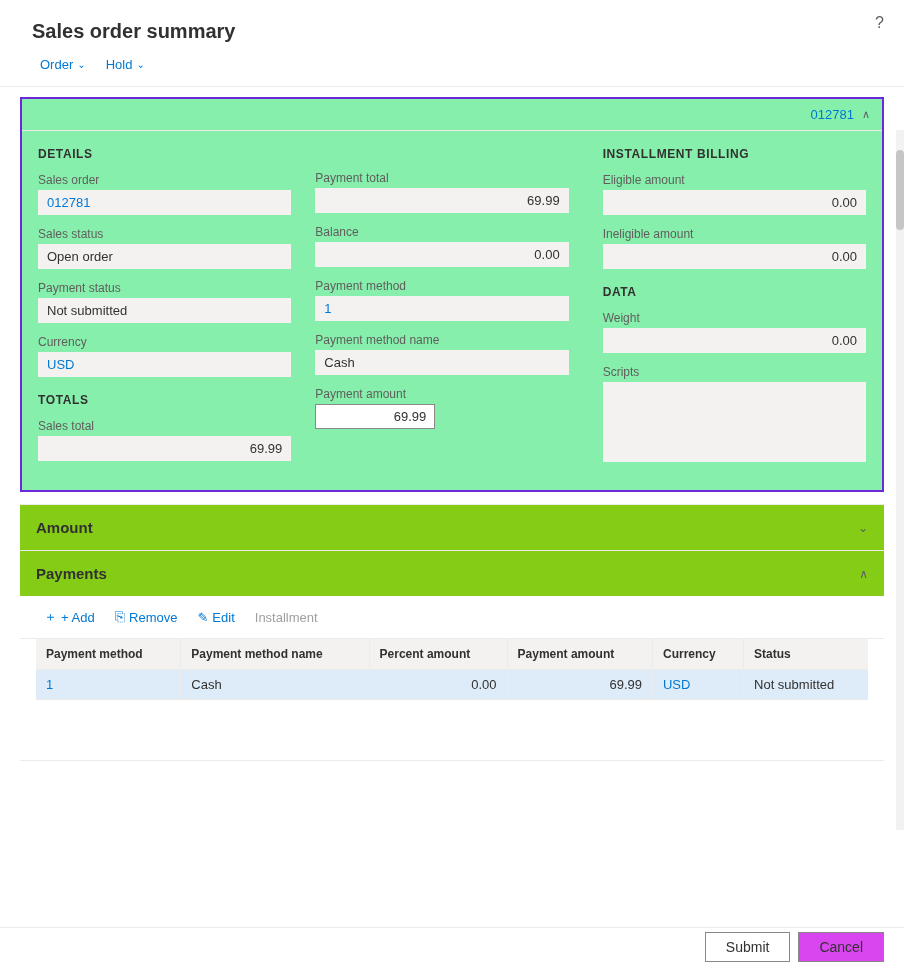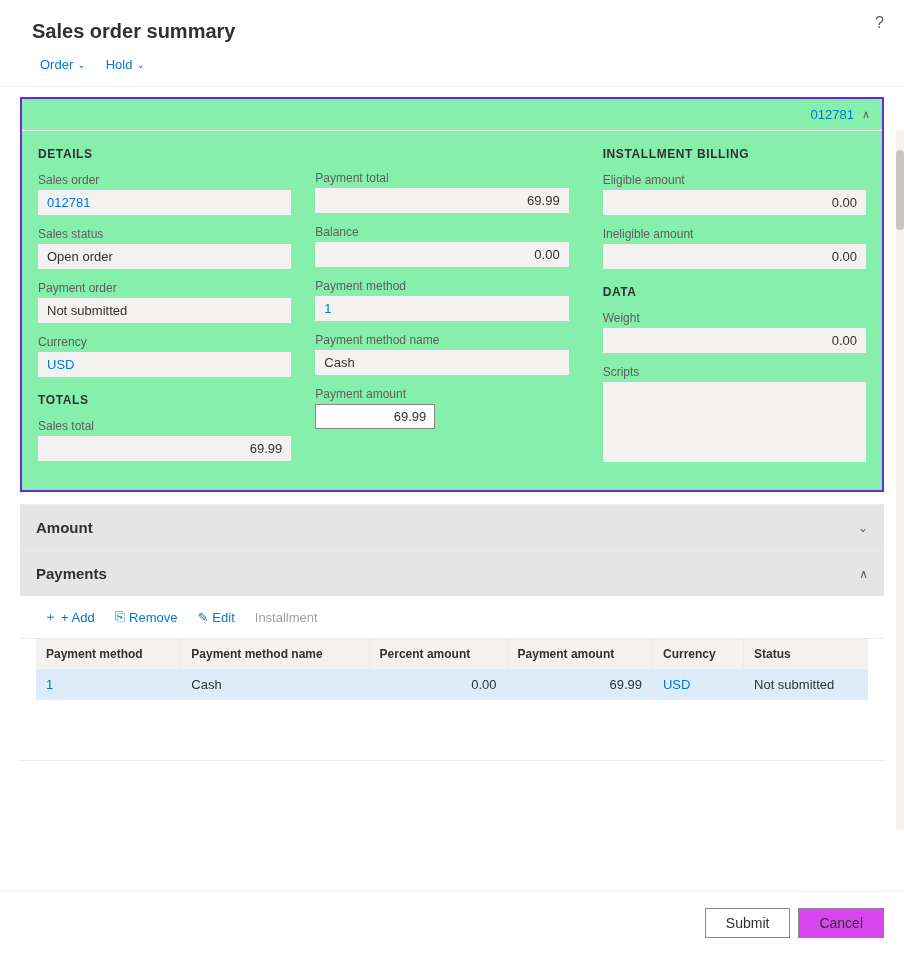--- a/index.html
+++ b/index.html
@@ -170,21 +170,21 @@
     .collapsible-section {
       border-top: 1px solid #edebe9;
       margin-bottom: 0;
     }
     .collapsible-header {
       display: flex;
       justify-content: space-between;
       align-items: center;
       padding: 14px 16px;
       cursor: pointer;
-      background: #e5e5e5;
+      background: #84cc16;
     }
     .collapsible-title {
       font-size: 15px;
       font-weight: 600;
       color: #323130;
     }
     .collapsible-icon {
       color: #605e5c;
       font-size: 12px;
     }
@@ -248,25 +248,25 @@
       text-align: right;
     }
     .table-wrapper {
       padding: 0 16px;
       border-bottom: 1px solid #edebe9;
     }
 
     
     .page-footer {
       position: absolute;
-      bottom: 15px;
+      bottom: 3px;
       right: 0;
       display: flex;
       gap: 8px;
-      padding: 16px 20px;
+      padding: 4px 20px;
       background: #fff;
       border-top: 1px solid #edebe9;
       width: 100%;
       justify-content: flex-end;
     }
     .footer-btn {
       padding: 6px 20px;
       font-size: 14px;
       cursor: pointer;
       border: 1px solid #8a8886;
@@ -321,21 +321,21 @@
             <div class="field-label">Sales order</div>
             <div class="field-value link">012781</div>
           </div>
 
           <div class="field-group">
             <div class="field-label">Sales status</div>
             <div class="field-value">Open order</div>
           </div>
 
           <div class="field-group">
-            <div class="field-label">Payment order</div>
+            <div class="field-label">Payment status</div>
             <div class="field-value">Not submitted</div>
           </div>
 
           <div class="field-group">
             <div class="field-label">Currency</div>
             <div class="field-value link">USD</div>
           </div>
 
           <div class="section-label" style="margin-top: 16px;">TOTALS</div>
 

